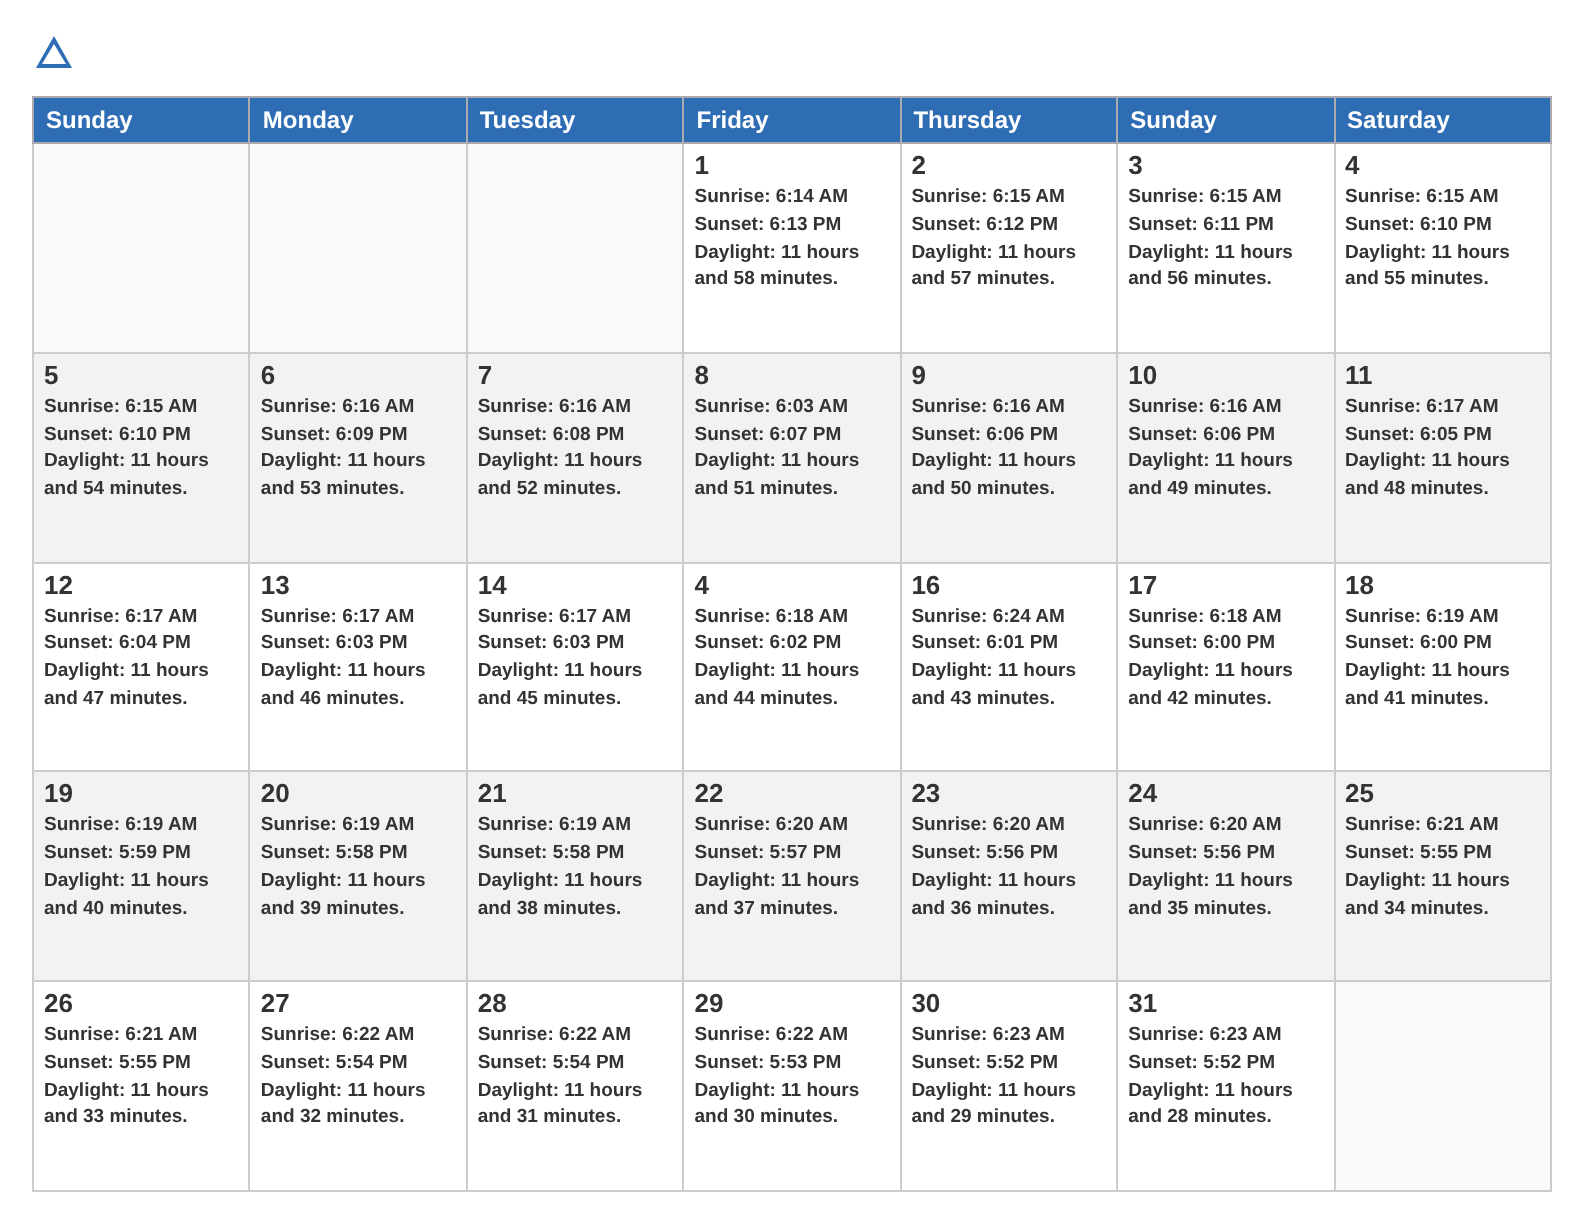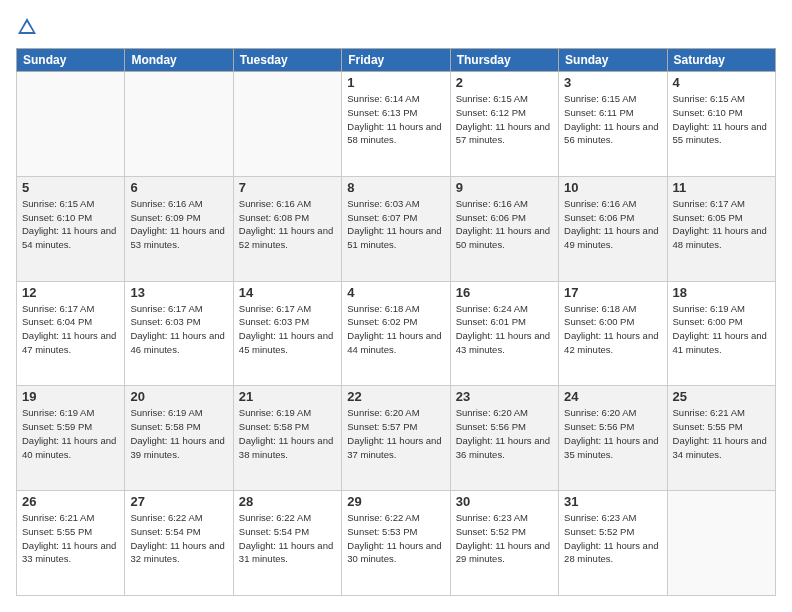--- a/index.html
+++ b/index.html
@@ -80,20 +80,21 @@
       font-size: 13px;
       font-weight: bold;
       color: #333;
       display: block;
       margin-bottom: 2px;
     }
     .day-info {
       font-size: 9.5px;
       color: #333;
       line-height: 1.45;
+      font-weight: bold;
     }
     .row-bg-white td { background: #fff; }
     .row-bg-light td { background: #f2f2f2; }
   </style>
 </head>
 <body>
 
 <div class="page">
   <div class="header">
     <div class="logo">

